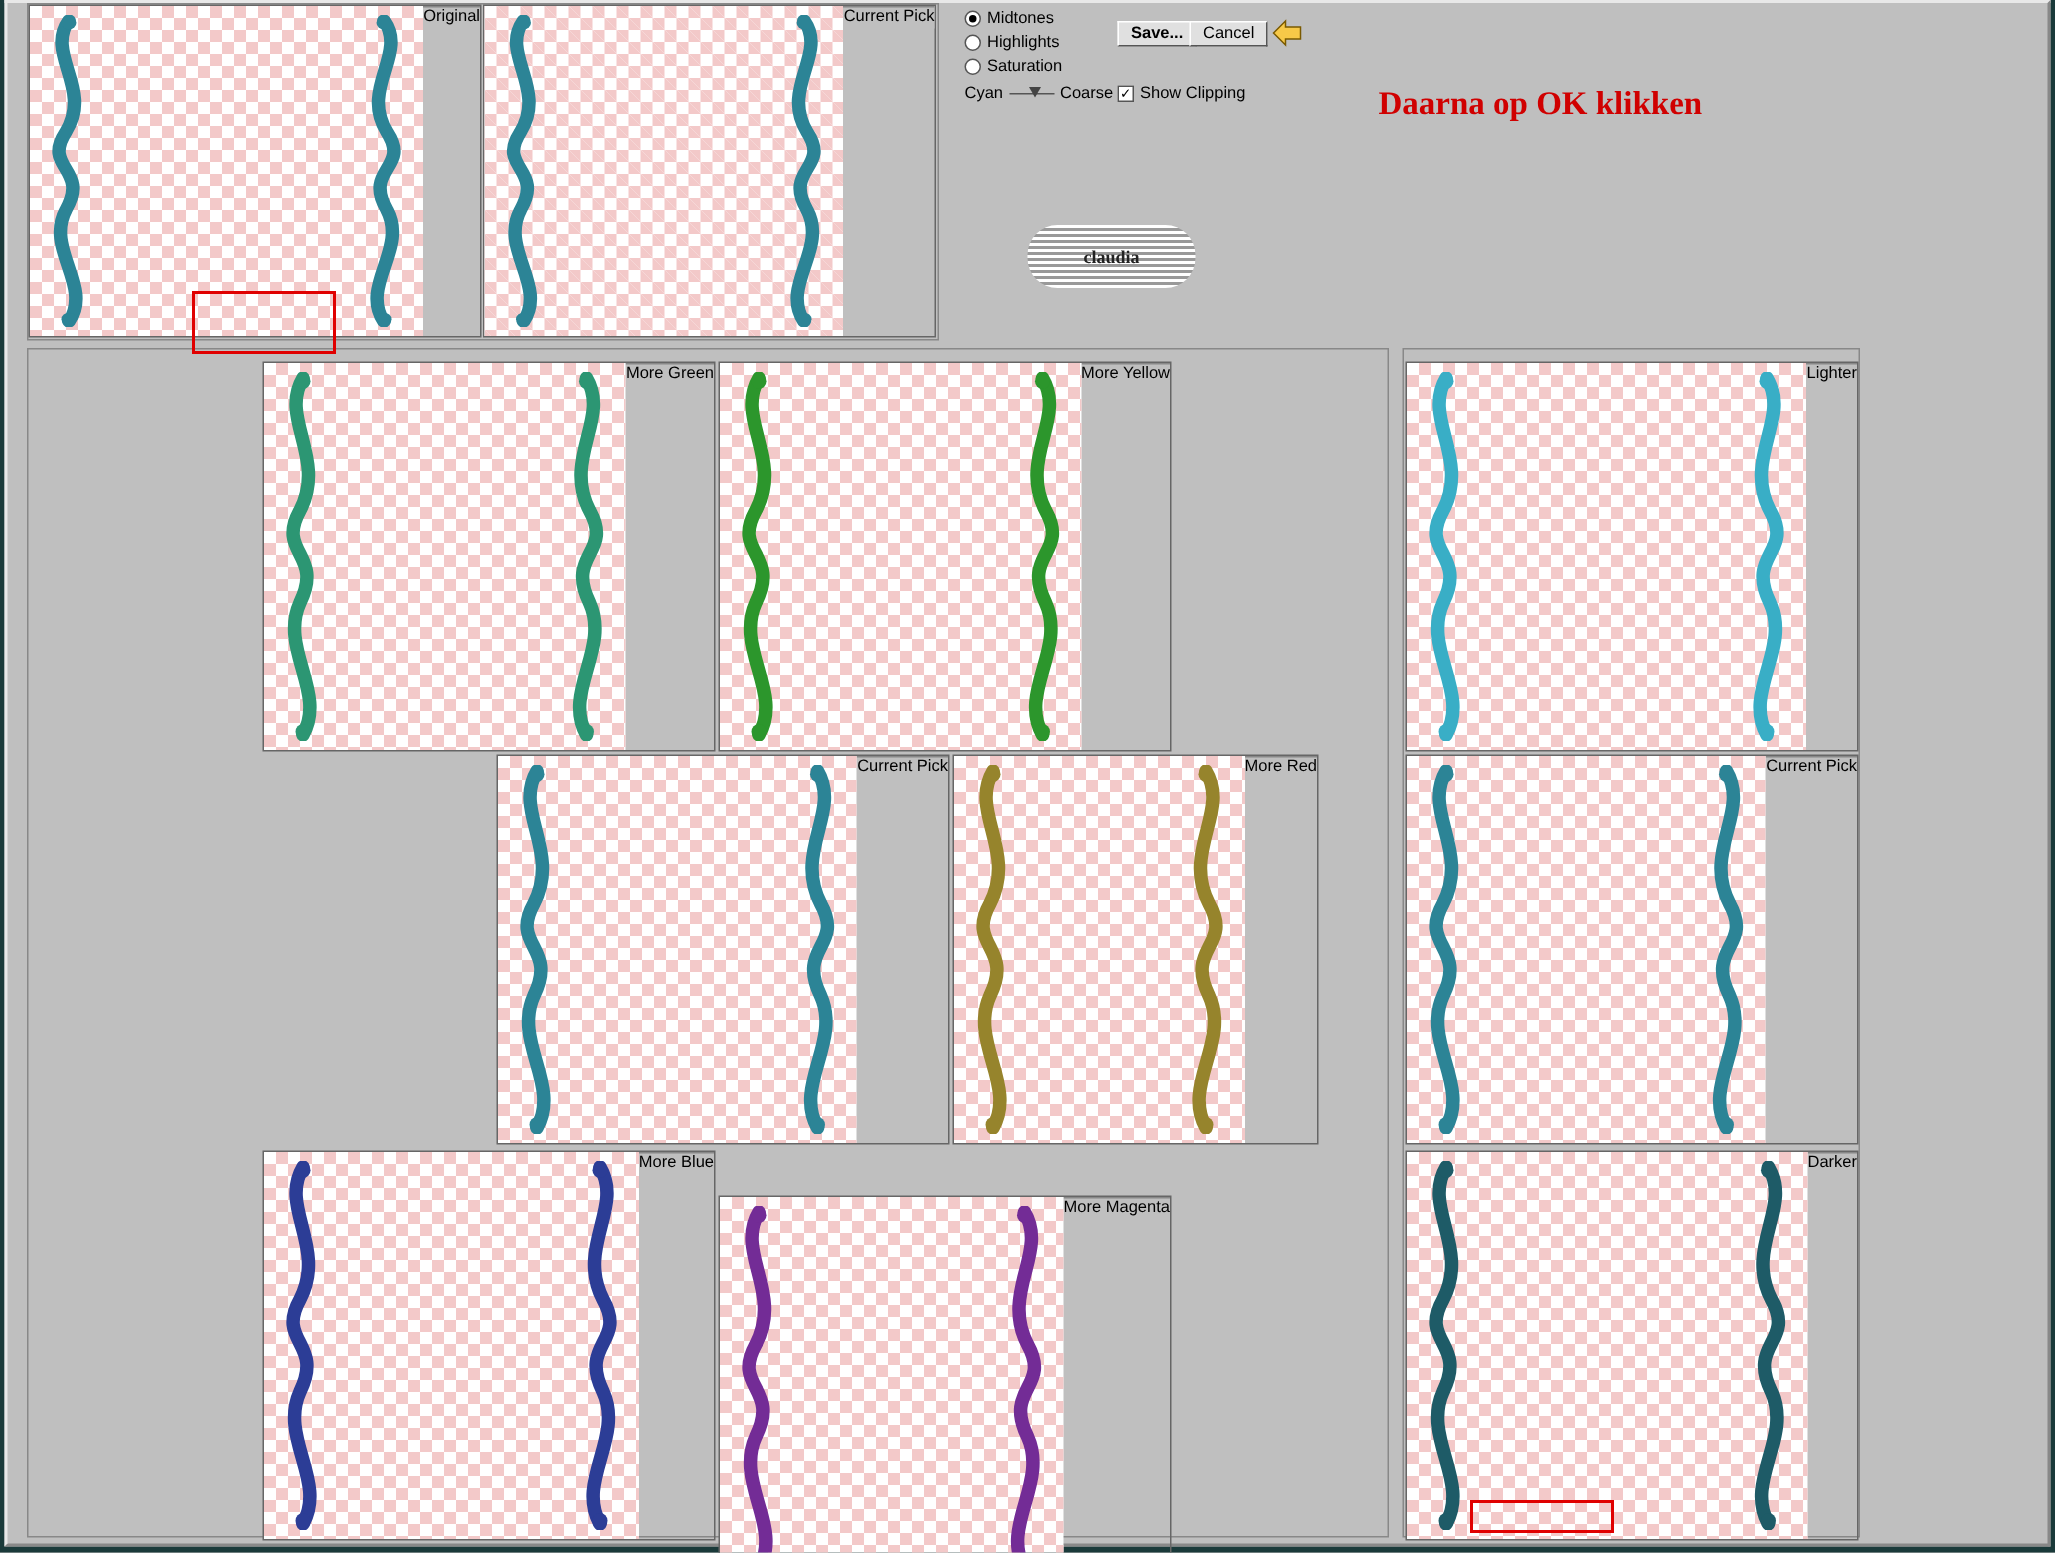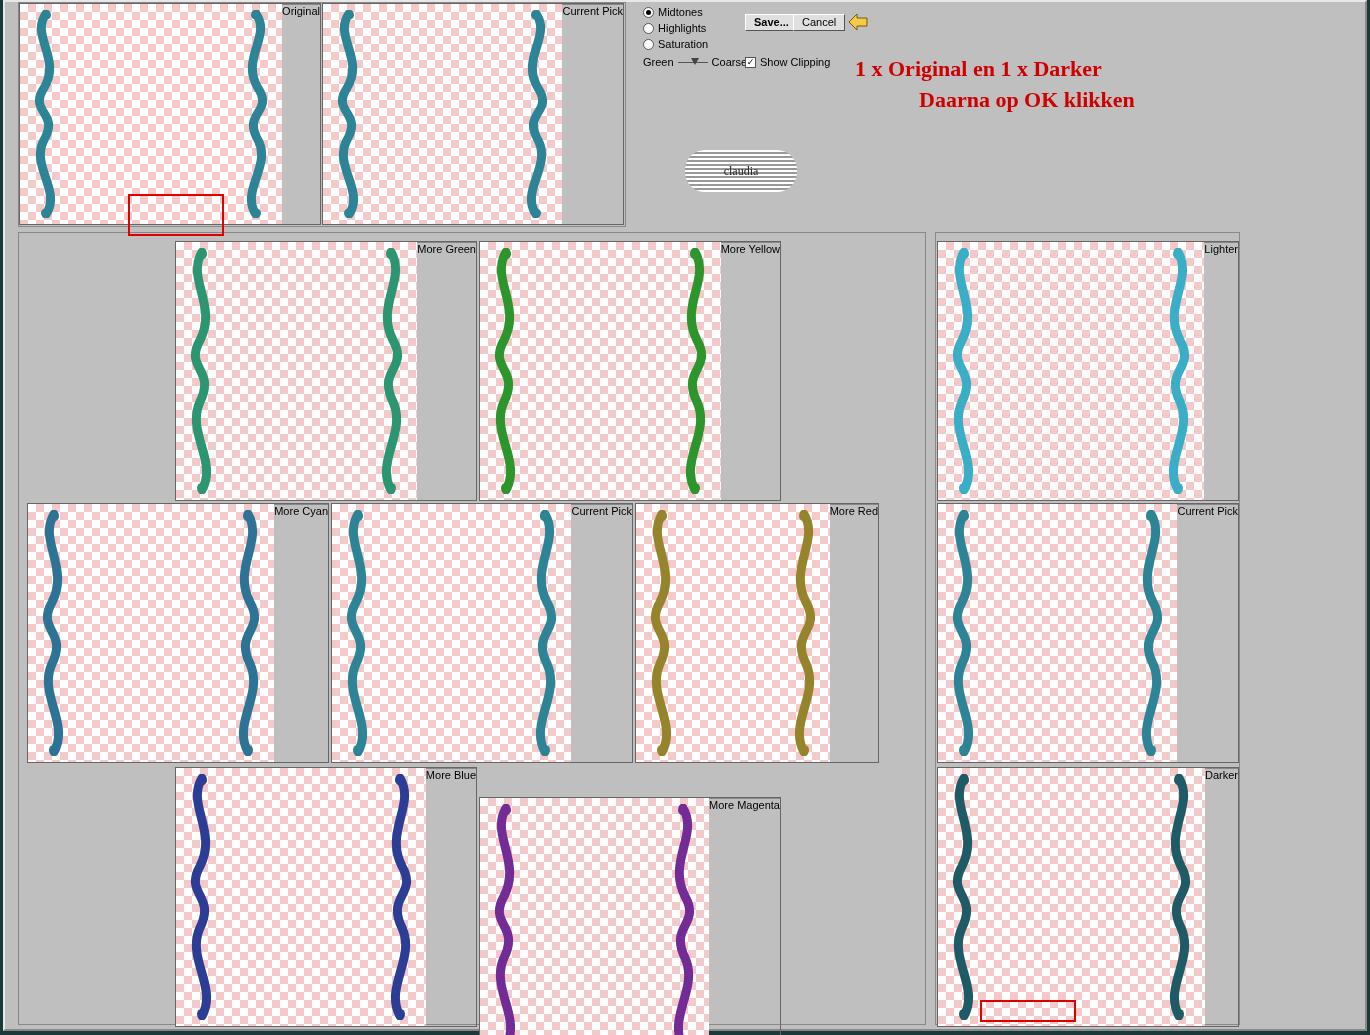--- a/index.html
+++ b/index.html
@@ -66,21 +66,21 @@
   }
   .instr .line2 { display:block; padding-left: 64px; }
   .pointer {
     position:absolute; left:210px; top:6px; width:26px;height:26px;
   }
   .watermark {
     position:absolute; left:50px; top:148px; width:112px; height:42px;
     background: repeating-linear-gradient(#fff 0 2px, #999 2px 4px);
     border-radius:20px;
     display:flex;align-items:center;justify-content:center;
-    font-family:cursive; font-size:12px; color:#222;
+    font-family:cursive; font-size:12px; color:#222;font-weight:bold;
   }
 
   
   .main-pane {
     position:absolute; left:13px; top:230px; width:908px; height:793px;
     border:1px solid #888; background:#bfbfbf;
   }
   .main-pane .thumb { position:absolute; }
   .t-moregreen  { left:156px; top:8px;  width:302px; }
   .t-moreyellow { left:460px; top:8px;  width:302px; }
@@ -201,34 +201,33 @@
       <div class="radio-row">
         <span class="radio"></span>
         <span>Saturation</span>
       </div>
     </div>
 
     <span class="btn btn-save">Save...</span>
     <span class="btn btn-cancel">Cancel</span>
 
     <div class="fine-coarse">
-      <span>Green</span>
+      <span>Cyan</span>
       <span class="slider-track">
           <span class="slider-thumb"></span>
         </span>
       <span>Coarse</span>
     </div>
 
     <div class="chk-row">
       <span class="chk checked"></span>
       <span>Show Clipping</span>
     </div>
 
     <div class="instr">
-      <span>1 x Original en 1 x Darker</span>
       <span class="line2">Daarna op OK klikken</span>
     </div>
 
     <div class="pointer">
       <svg viewBox="0 0 26 26">
         <path d="M4 14 L12 6 L12 10 L22 10 L22 18 L12 18 L12 22 Z" fill="#f7c948" stroke="#7a5a00" stroke-width="1"></path>
       </svg>
     </div>
 
     <div class="watermark">
@@ -272,41 +271,20 @@
     <path d="M20 4
              C 4 30, 36 56, 18 90
              C 2 118, 34 118, 18 150
              C 4 180, 36 208, 20 236" fill="none" stroke="hsl(120 55% 38%)" stroke-width="9" stroke-linecap="round"></path>
     <circle cx="20" cy="6" r="5" fill="hsl(120 55% 38%)"></circle>
     <circle cx="20" cy="234" r="5" fill="hsl(120 55% 38%)"></circle>
   </svg></div>
         </div>
       <div class="cap">More Yellow</div>
     </div>
-    <div class="thumb t-morecyan">
-      <div class="img">
-          <div class="flourish fl-left"><svg viewBox="0 0 40 240" preserveAspectRatio="none">
-    <path d="M20 4
-             C 4 30, 36 56, 18 90
-             C 2 118, 34 118, 18 150
-             C 4 180, 36 208, 20 236" fill="none" stroke="hsl(200 55% 38%)" stroke-width="9" stroke-linecap="round"></path>
-    <circle cx="20" cy="6" r="5" fill="hsl(200 55% 38%)"></circle>
-    <circle cx="20" cy="234" r="5" fill="hsl(200 55% 38%)"></circle>
-  </svg></div>
-          <div class="flourish fl-right"><svg viewBox="0 0 40 240" preserveAspectRatio="none">
-    <path d="M20 4
-             C 4 30, 36 56, 18 90
-             C 2 118, 34 118, 18 150
-             C 4 180, 36 208, 20 236" fill="none" stroke="hsl(200 55% 38%)" stroke-width="9" stroke-linecap="round"></path>
-    <circle cx="20" cy="6" r="5" fill="hsl(200 55% 38%)"></circle>
-    <circle cx="20" cy="234" r="5" fill="hsl(200 55% 38%)"></circle>
-  </svg></div>
-        </div>
-      <div class="cap">More Cyan</div>
-    </div>
     <div class="thumb t-currentpick">
       <div class="img">
           <div class="flourish fl-left"><svg viewBox="0 0 40 240" preserveAspectRatio="none">
     <path d="M20 4
              C 4 30, 36 56, 18 90
              C 2 118, 34 118, 18 150
              C 4 180, 36 208, 20 236" fill="none" stroke="hsl(190 55% 38%)" stroke-width="9" stroke-linecap="round"></path>
     <circle cx="20" cy="6" r="5" fill="hsl(190 55% 38%)"></circle>
     <circle cx="20" cy="234" r="5" fill="hsl(190 55% 38%)"></circle>
   </svg></div>

